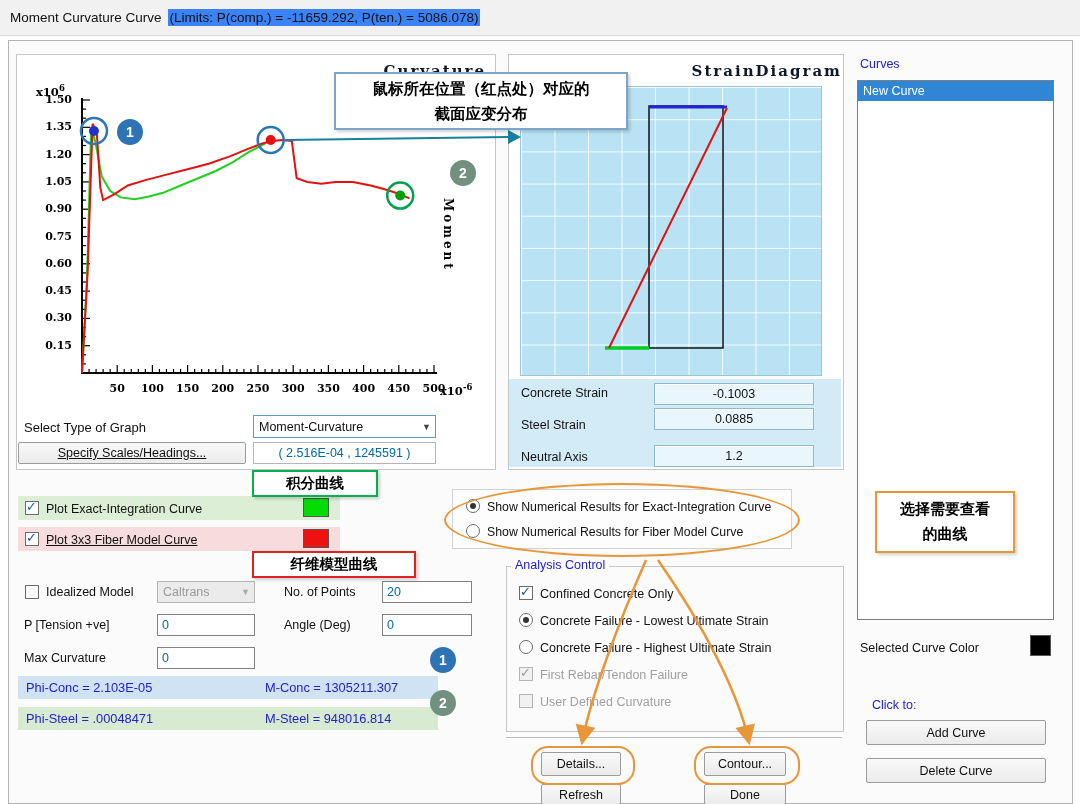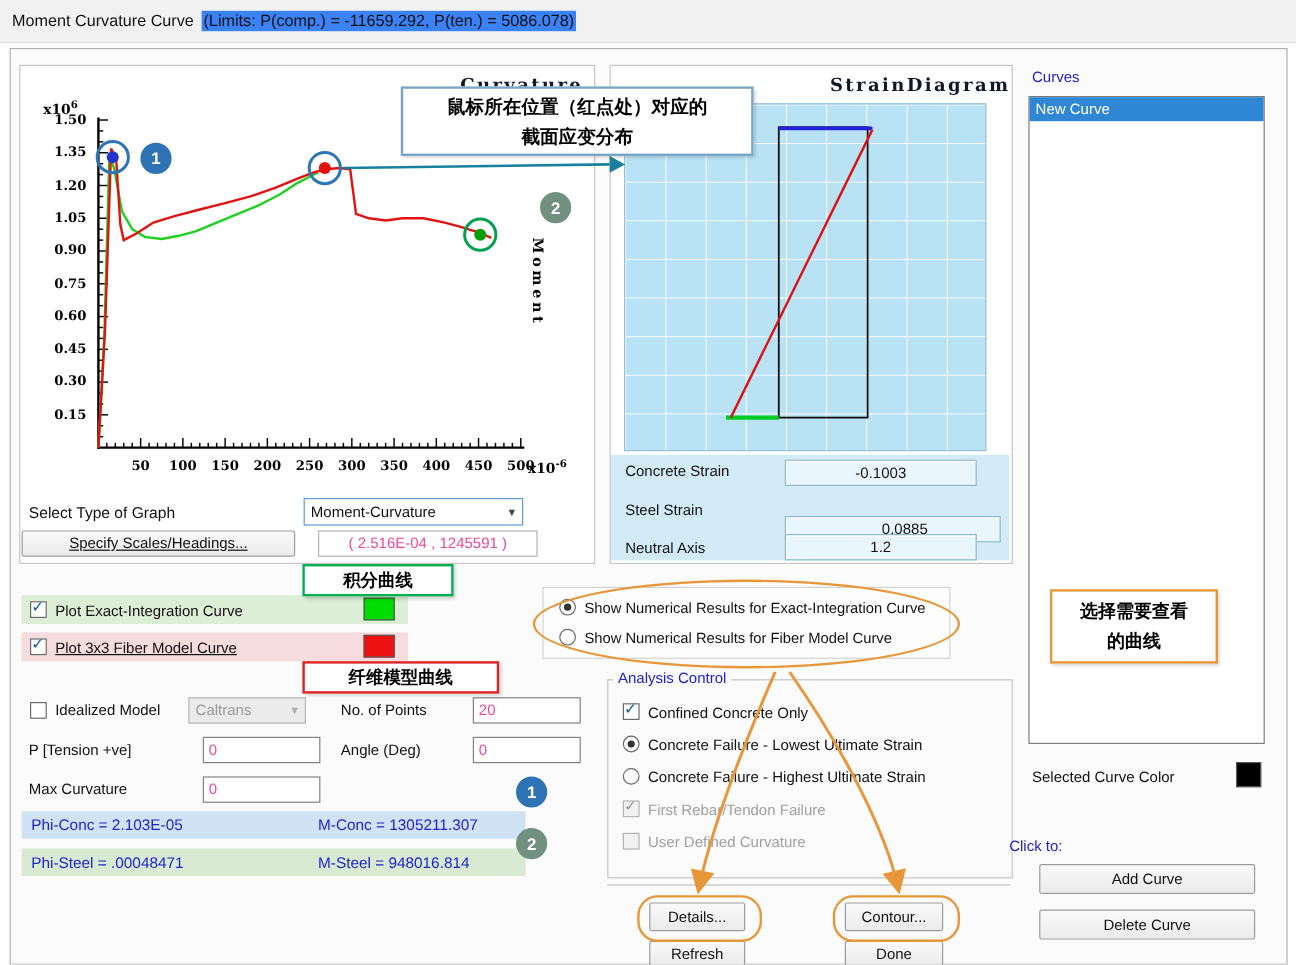--- a/index.html
+++ b/index.html
@@ -16,21 +16,21 @@
   .panel{position:absolute;background:#fbfbfb;border:1px solid #b3b3b3;}
   .gbox{position:absolute;background:#ffffff;border:1px solid #c6c6c6;}
   .chart-title{position:absolute;font:bold 15px "DejaVu Serif",serif;letter-spacing:2px;color:#0f172a;text-align:right;}
   .ticklabel{position:absolute;font:bold 11px "DejaVu Serif",serif;color:#000;}
   .scale-label{position:absolute;font:bold 11.5px "DejaVu Serif",serif;color:#000;}
   .scale-label sup{font-size:8.5px;}
   .vlabel{position:absolute;writing-mode:vertical-rl;font:bold 12px "DejaVu Serif",serif;letter-spacing:3px;color:#000;}
   .btn{position:absolute;background:linear-gradient(#f9f9f9,#ebebeb);border:1px solid #9b9b9b;border-radius:2px;
        font-size:12.5px;color:#111;display:flex;align-items:center;justify-content:center;box-sizing:border-box;}
   .input{position:absolute;background:#fff;border:1px solid #828282;font-family:"Liberation Sans",sans-serif;
-         font-size:12.5px;padding:0 4px;box-sizing:border-box;color:#ec4899;margin-left:12px;}
+         font-size:12.5px;padding:0 4px;box-sizing:border-box;color:#0369a1;}
   .combo{position:absolute;background:#fff;border:1px solid #5b9bd5;display:flex;align-items:center;
          box-sizing:border-box;font-size:12.5px;color:#111;}
   .combo .val{flex:1;padding-left:5px;white-space:nowrap;overflow:hidden;}
   .combo .chev{width:17px;text-align:center;color:#444;font-size:9px;}
   .combo.disabled{background:#ebebeb;border-color:#b5b5b5;color:#9a9a9a;}
   .combo.disabled .chev{color:#aaa;}
   .cb{position:absolute;width:14px;height:14px;background:#fff;border:1px solid #6b6b6b;box-sizing:border-box;}
   .cb.on::after{content:"\2713";position:absolute;left:0px;top:-3px;font:bold 13px "DejaVu Sans",sans-serif;color:#1558a8;}
   .cb.disabled{background:#f1f1f1;border-color:#b5b5b5;}
   .cb.disabled.on::after{color:#9a9a9a;}
@@ -184,21 +184,21 @@
     <rect x="128" y="20" width="74" height="242" fill="none" stroke="#111" stroke-width="1.5"></rect>
     <line x1="128" y1="21" x2="206" y2="21" stroke="#2222dd" stroke-width="3"></line>
     <line x1="84" y1="262" x2="128" y2="262" stroke="#00cc22" stroke-width="3.5"></line>
     <line x1="88" y1="262" x2="206" y2="22" stroke="#dd1111" stroke-width="2"></line>
   </svg>
 
   <div class="abs" style="left:509px;top:379px;width:332px;height:88px;background:#d2ebf7;"></div>
   <div class="label" style="left:521px;top:386px;">Concrete Strain</div>
   <div class="sval" style="left:654px;top:383px;width:158px;height:20px;">-0.1003</div>
   <div class="label" style="left:521px;top:418px;">Steel Strain</div>
-  <div class="sval" style="left:654px;top:430px;width:158px;height:20px;padding-left:20px;">0.0885</div>
+  <div class="sval" style="left:654px;top:408px;width:158px;height:20px;">0.0885</div>
   <div class="label" style="left:521px;top:450px;">Neutral Axis</div>
   <div class="sval" style="left:654px;top:445px;width:158px;height:20px;">1.2</div>
 
   <div class="row-hl" style="left:18px;top:496px;width:322px;height:24px;background:#ddeed6;"></div>
   <span class="cb on" style="left:25px;top:501px;"></span>
   <div class="label" style="left:46px;top:502px;">Plot Exact-Integration Curve</div>
   <div class="swatch" style="left: 303px; top: 498px; width: 26px; height: 19px; background: rgb(0, 221, 0);"></div>
 
   <div class="row-hl" style="left:18px;top:527px;width:322px;height:24px;background:#f6dcdc;"></div>
   <span class="cb on" style="left:25px;top:532px;"></span>
@@ -263,21 +263,21 @@
   <div class="btn" style="left:704px;top:784px;width:82px;height:21px;">Done</div>
   <div class="oring" style="left:531px;top:746px;width:100px;height:35px;"></div>
   <div class="oring" style="left:694px;top:746px;width:102px;height:35px;"></div>
 
   <div class="label blue" style="left:860px;top:57px;">Curves</div>
   <div class="listbox" style="left:857px;top:80px;width:197px;height:540px;">
     <div class="listitem" style="background: rgb(46, 134, 212);">New Curve</div>
   </div>
   <div class="label" style="left:860px;top:641px;">Selected Curve Color</div>
   <div class="swatch" style="left: 1030px; top: 635px; width: 21px; height: 21px; background: rgb(0, 0, 0);"></div>
-  <div class="label blue" style="left:841px;top:698px;">Click to:</div>
+  <div class="label blue" style="left:872px;top:698px;">Click to:</div>
   <div class="btn" style="left:866px;top:720px;width:180px;height:25px;">Add Curve</div>
   <div class="btn" style="left:866px;top:758px;width:180px;height:25px;">Delete Curve</div>
 
   <div class="callout" style="left:310px;top:72px;width:294px;height:58px;border:2px solid #7aa7c7;font-size:15.5px;font-weight:600;line-height:25px;">
     <div>鼠标所在位置（红点处）对应的</div>
     <div>截面应变分布</div>
   </div>
   <div class="callout" style="left:228px;top:470px;width:126px;height:27px;border:2px solid #00b050;font-size:14.5px;font-weight:600;">积分曲线</div>
   <div class="callout" style="left:851px;top:491px;width:140px;height:62px;border:2px solid #e8963a;font-size:15px;font-weight:600;line-height:25px;">
     <div>选择需要查看</div>

